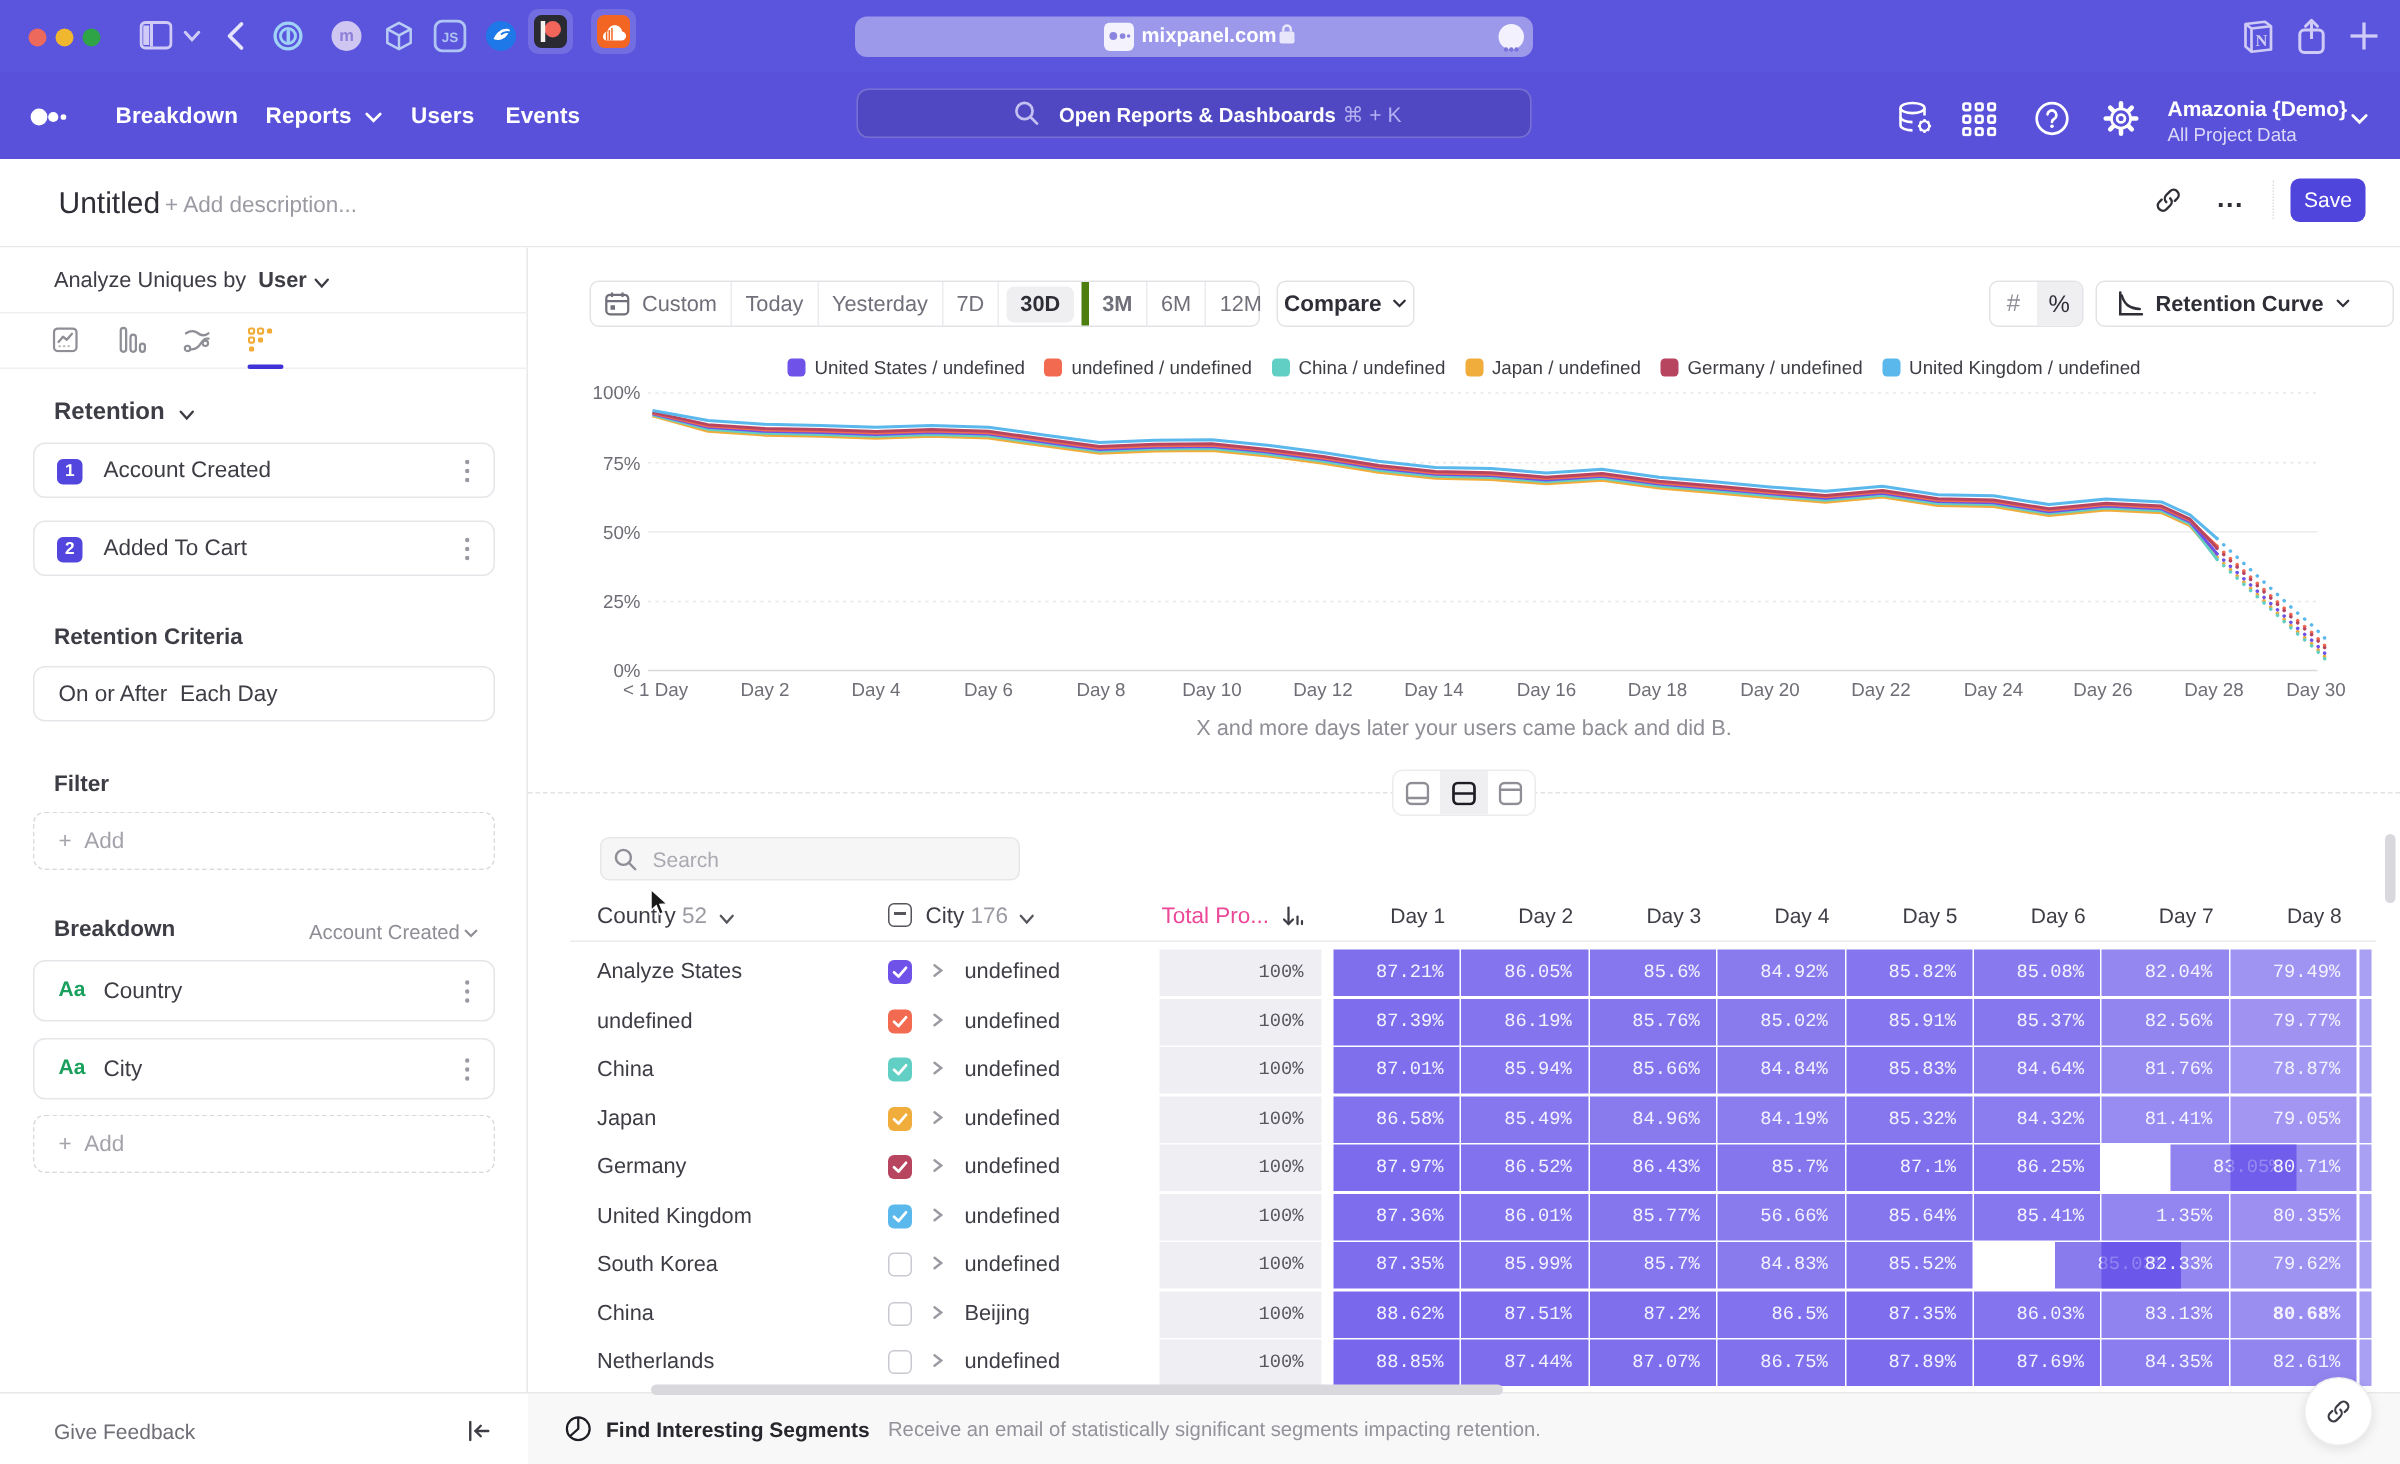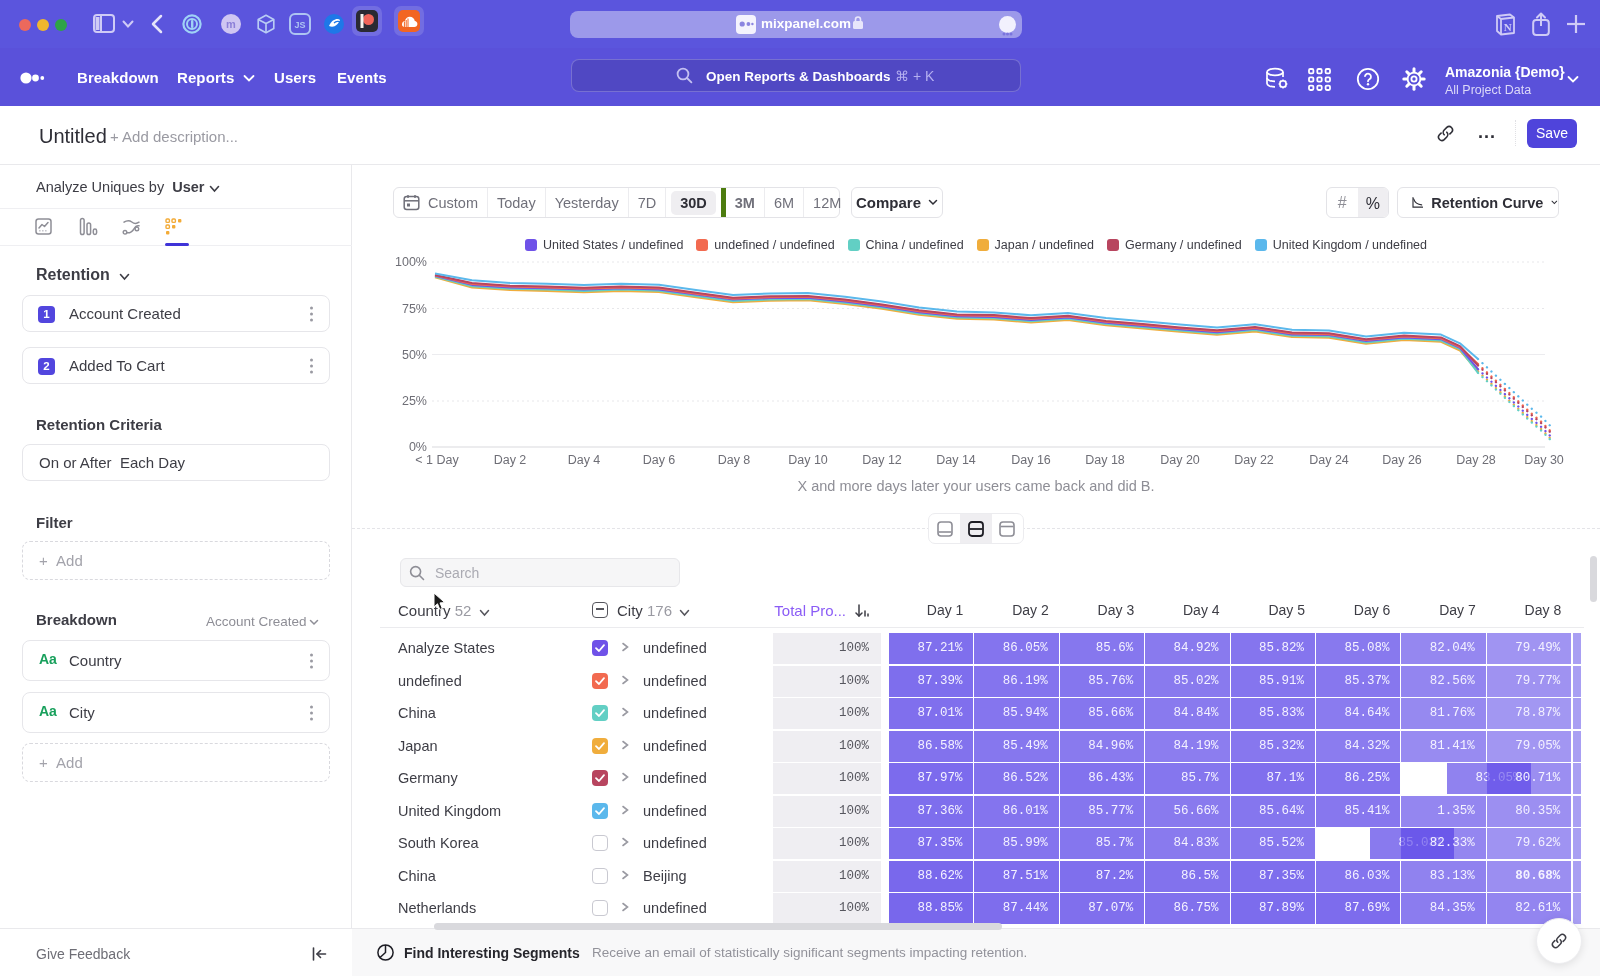--- a/index.html
+++ b/index.html
@@ -351,21 +351,21 @@
   <span style="font-size:15px;color:#2e2e36;font-weight:700;">Compare</span>
   <svg style="margin-left:7px;" width="10" height="7" viewBox="0 0 10 7">
       <path d="M1.5 1.5 L5 5 L8.5 1.5" fill="none" stroke="#2e2e36" stroke-width="1.5" stroke-linecap="round"></path>
     </svg>
 </div>
 
 <div class="seg" style="left:1326px;top:187px;width:63px;height:31px;">
   <div style="width:31px;text-align:center;color:#8e8e96;font-size:16px;">#</div>
   <div style="width:31px;text-align:center;background:#efeef1;height:100%;line-height:31px;border-radius:0 5px 5px 0;color:#2e2e36;font-size:16px;">%</div>
 </div>
-<div class="seg" style="left:1397px;top:187px;width:162px;height:31px;">
+<div class="seg" style="left:1397px;top:187px;width:199px;height:31px;">
   <svg style="margin-left:14px;" width="17" height="17" viewBox="0 0 17 17">
       <path d="M1.5 1 V15.5 H16" fill="none" stroke="#2e2e36" stroke-width="1.7" stroke-linecap="round"></path>
       <path d="M2.5 3 C4.5 9.5, 8 11.5 14.5 12" fill="none" stroke="#2e2e36" stroke-width="1.7" stroke-linecap="round"></path>
     </svg>
   <span style="font-size:14.5px;color:#2e2e36;font-weight:700;margin-left:8px;white-space:nowrap;">Retention Curve</span>
   <svg style="margin-left:8px;" width="10" height="7" viewBox="0 0 10 7">
       <path d="M1.5 1.5 L5 5 L8.5 1.5" fill="none" stroke="#2e2e36" stroke-width="1.5" stroke-linecap="round"></path>
     </svg>
 </div>
 
@@ -464,21 +464,21 @@
 <svg style="position:absolute;left:99px;top:13px;" width="11" height="8" viewBox="0 0 11 8">
       <path d="M1.5 1.5 L5.5 6 L9.5 1.5" fill="none" stroke="#55555c" stroke-width="1.5" stroke-linecap="round"></path>
     </svg>
 <span style="position:absolute;left:212px;top:6px;width:16px;height:16px;border:1.5px solid #55555c;border-radius:4px;box-sizing:border-box;">
       <span style="position:absolute;left:2.5px;top:5px;width:8px;height:2px;background:#55555c;"></span>
     </span>
 <span style="position:absolute;left:237px;top:6px;font-size:15px;color:#3d3d45;">City <span style="color:#9a9aa2;">176</span></span>
 <svg style="position:absolute;left:299px;top:13px;" width="11" height="8" viewBox="0 0 11 8">
       <path d="M1.5 1.5 L5.5 6 L9.5 1.5" fill="none" stroke="#55555c" stroke-width="1.5" stroke-linecap="round"></path>
     </svg>
-<span style="position:absolute;left:340px;top:6px;width:126px;text-align:right;font-size:15px;color:#8b5cf6;">Total Pro...</span>
+<span style="position:absolute;left:340px;top:6px;width:126px;text-align:right;font-size:15px;color:#ec4899;">Total Pro...</span>
 <svg style="position:absolute;left:475px;top:7px;" width="14" height="15" viewBox="0 0 14 15">
       <g stroke="#3d3d45" stroke-width="1.5" fill="none" stroke-linecap="round">
         <line x1="4" y1="2" x2="4" y2="13"></line>
         <path d="M1 10 L4 13 L7 10"></path>
         <line x1="10" y1="13" x2="10" y2="8"></line>
         <line x1="13" y1="13" x2="13" y2="11"></line>
       </g>
     </svg>
 <span class="dayh" style="left:509.0px;top:6px;">Day 1</span>
 <span class="dayh" style="left:594.4px;top:6px;">Day 2</span>

